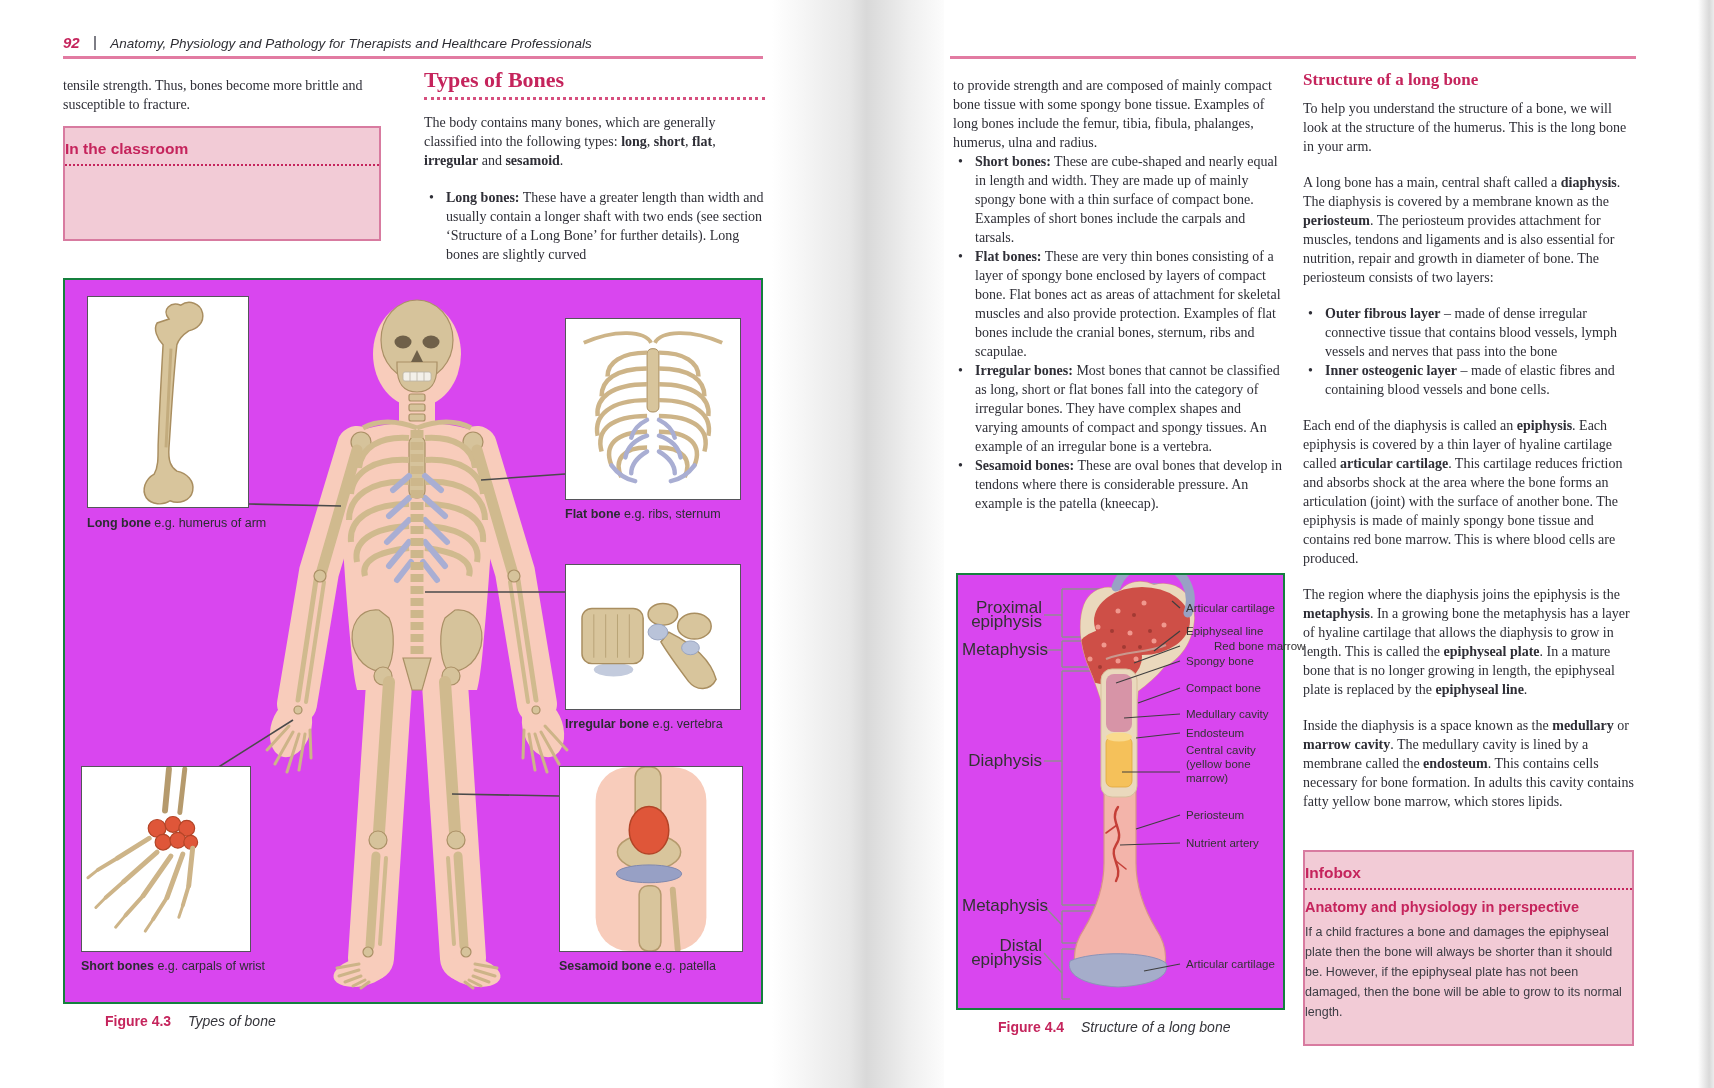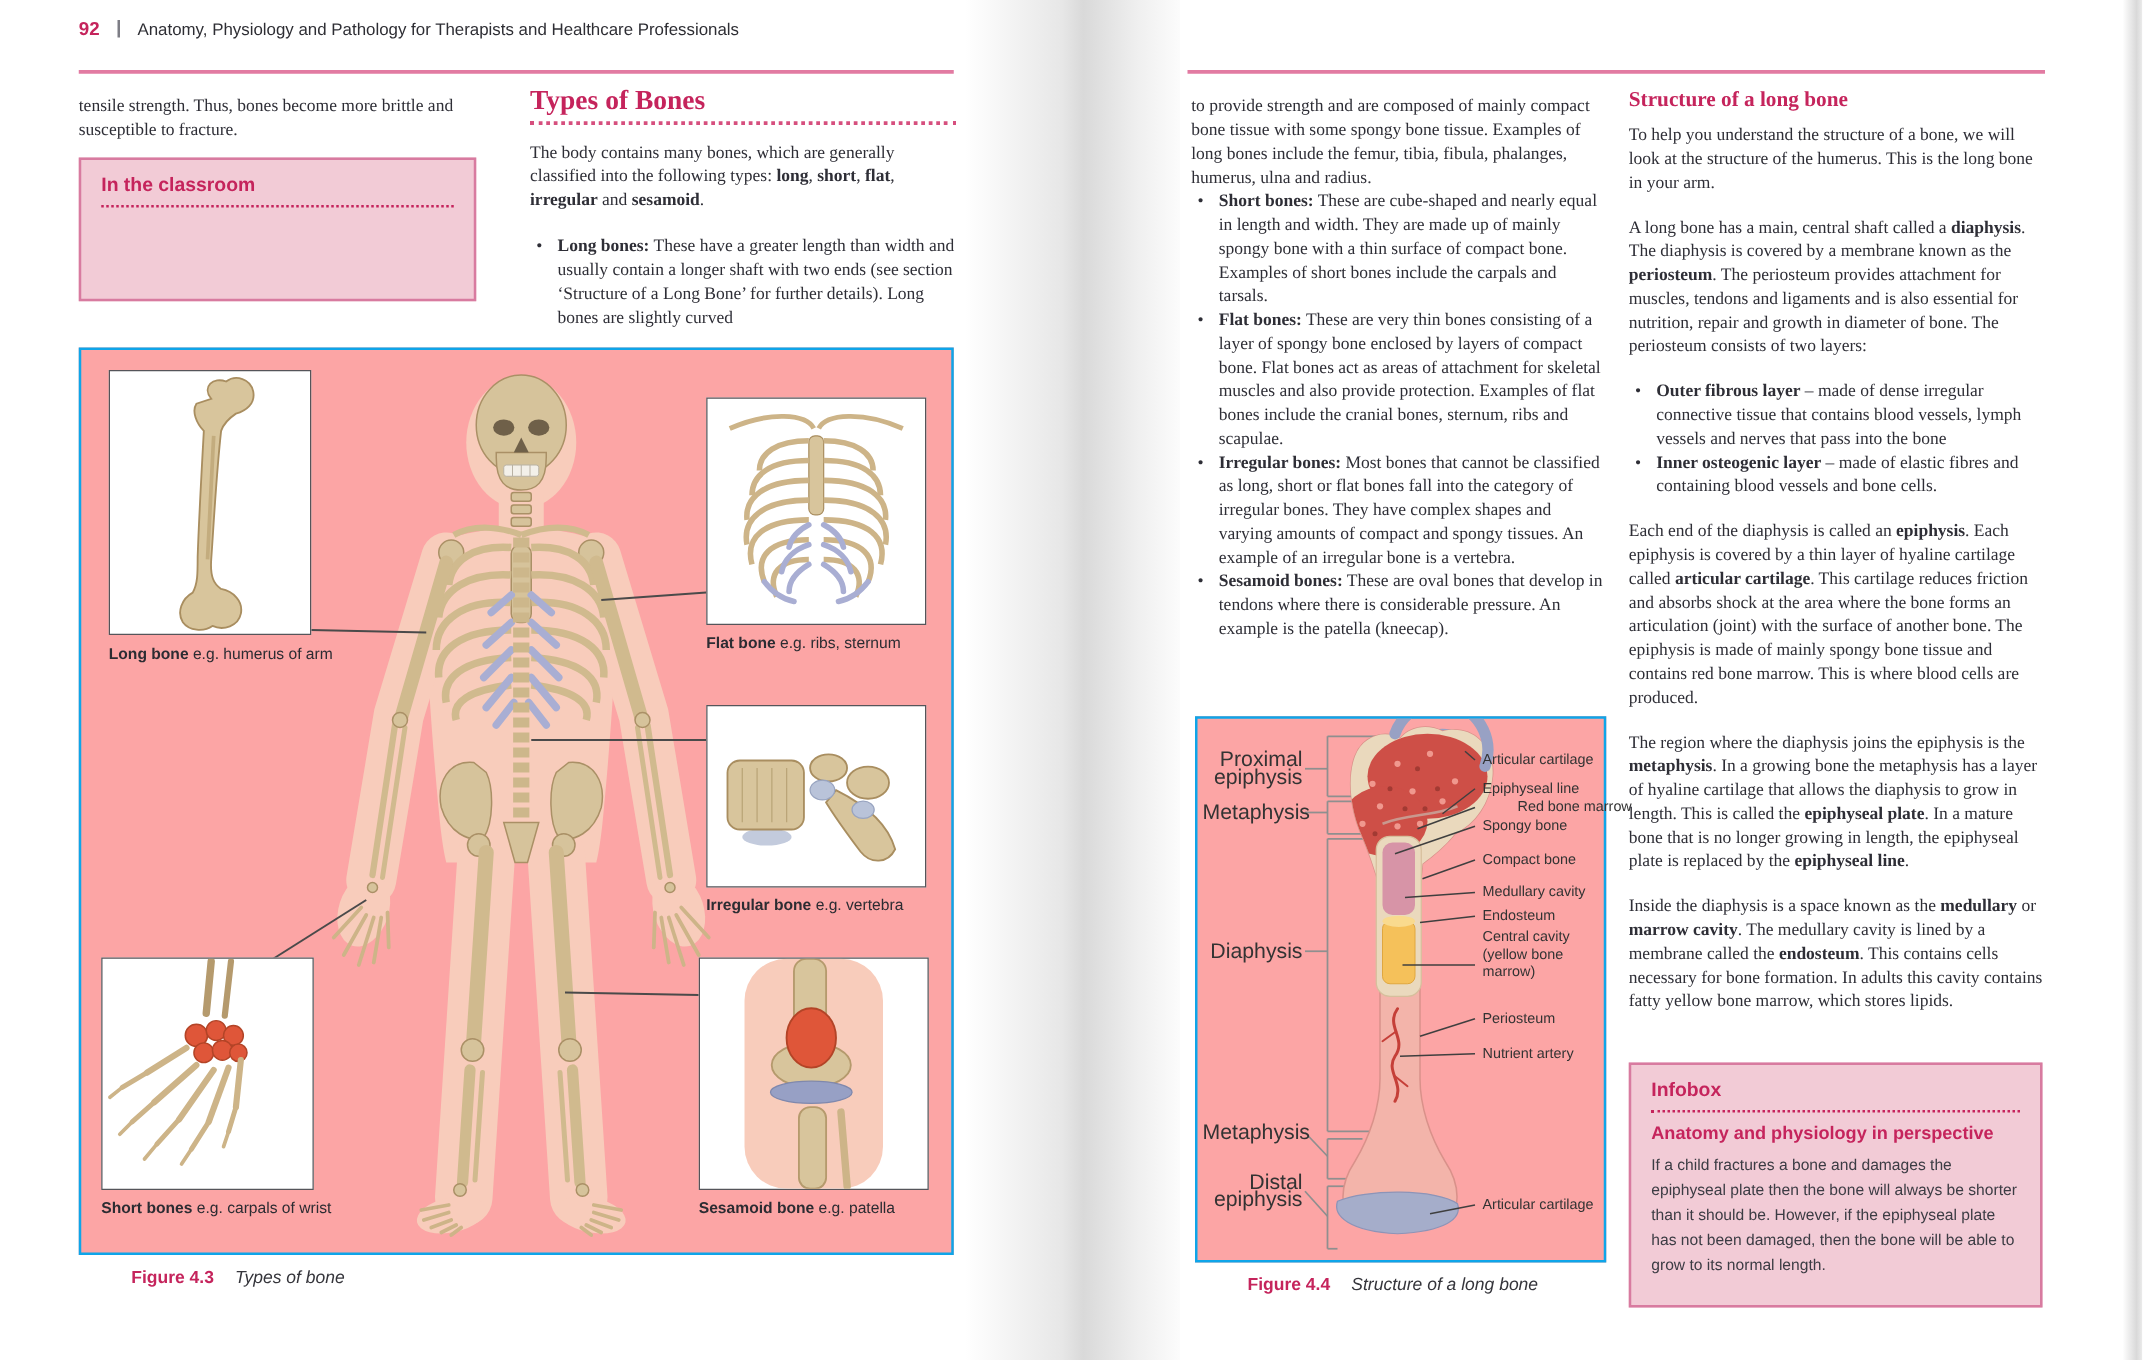--- a/index.html
+++ b/index.html
@@ -6,21 +6,21 @@
   body { background:#fff; font-family:"Liberation Sans", sans-serif; }
   #canvas { position:relative; width:1714px; height:1088px; background:#fff; overflow:hidden; }
 
   
   .gutter { position:absolute; left:772px; top:0; width:172px; height:100%;
     background:linear-gradient(to right,#ffffff 0%,#e7e7e7 45%,#d9d9d9 55%,#efefef 80%,#fcfcfc 100%); }
   .edge-right { position:absolute; right:0; top:0; width:16px; height:100%;
     background:linear-gradient(to right,#ffffff 0%,#d9d9d9 70%,#ececec 100%); }
 
   
-  .hdr { position:absolute; top:15px; font-size:13.5px; color:#2e2e34; white-space:nowrap; }
+  .hdr { position:absolute; top:34px; font-size:13.5px; color:#2e2e34; white-space:nowrap;font-style:italic; }
   .hdr-left { left:63px; width:700px; }
   .hdr-right { left:950px; width:686px; text-align:right; }
   .page-num { color:#c5245c; font-weight:bold; font-size:15px; }
   .hdr-sep { display:inline-block; width:1.5px; height:14px; background:#7d7d85; margin:0 11px; vertical-align:-2px; }
   .rule { position:absolute; top:56px; height:3px; background:#e27ba2; }
   .rule-left { left:63px; width:700px; }
   .rule-right { left:950px; width:686px; }
 
   
   .serif { font-family:"Liberation Serif", serif; font-size:14px; line-height:19px; color:#2e2e36; }
@@ -34,30 +34,30 @@
     border-bottom:3px dotted #d64f7e; margin-bottom:13px; }
   .sec-title-sm { color:#c5245c; font-weight:bold; font-size:17px; margin-bottom:10px; }
   .para { margin-bottom:17px; }
   .para:last-child { margin-bottom:0; }
   .bullet { position:relative; padding-left:22px; }
   .bullet::before { content:"\2022"; position:absolute; left:5px; top:0; }
   .b { font-weight:bold; }
   .i { font-style:italic; }
 
   
-  .pinkbox { position:absolute; background:#f2cbd6; border:2px solid #d87ba0; padding:12px 16px 14px; }
+  .pinkbox { position:absolute; background:#f2cbd6; border:2px solid #d87ba0; padding:12px 0 14px; }
   #classroom { left:63px; top:126px; width:318px; height:115px; }
   #infobox { left:1303px; top:850px; width:331px; height:196px; }
   .pinkbox-title { color:#c5245c; font-weight:bold; font-size:15.5px; padding-bottom:6px;
     border-bottom:2px dotted #c5245c; margin-bottom:9px; }
   .pinkbox-sub { color:#c5245c; font-weight:bold; font-size:14.5px; margin-bottom:7px; }
   .pinkbox-body { font-size:12.5px; line-height:20px; color:#3c3c44; }
 
   
-  .figure { position:absolute; background:#fca5a5; border:2px solid #0ea5e9; }
+  .figure { position:absolute; background:#d946ef; border:2px solid #15803d; }
   #figure43 { left:63px; top:278px; width:700px; height:726px; }
   #figure44 { left:956px; top:573px; width:329px; height:437px; }
   .figure svg.base { position:absolute; left:0; top:0; }
   .inset { position:absolute; background:#fff; border:1.5px solid #55555a; }
   #ib-long  { left:22px;  top:16px;  width:162px; height:212px; }
   #ib-flat  { left:500px; top:38px;  width:176px; height:182px; }
   #ib-irr   { left:500px; top:284px; width:176px; height:146px; }
   #ib-short { left:16px;  top:486px; width:170px; height:186px; }
   #ib-ses   { left:494px; top:486px; width:184px; height:186px; }
   .inset svg { position:absolute; left:0; top:0; width:100%; height:100%; }

